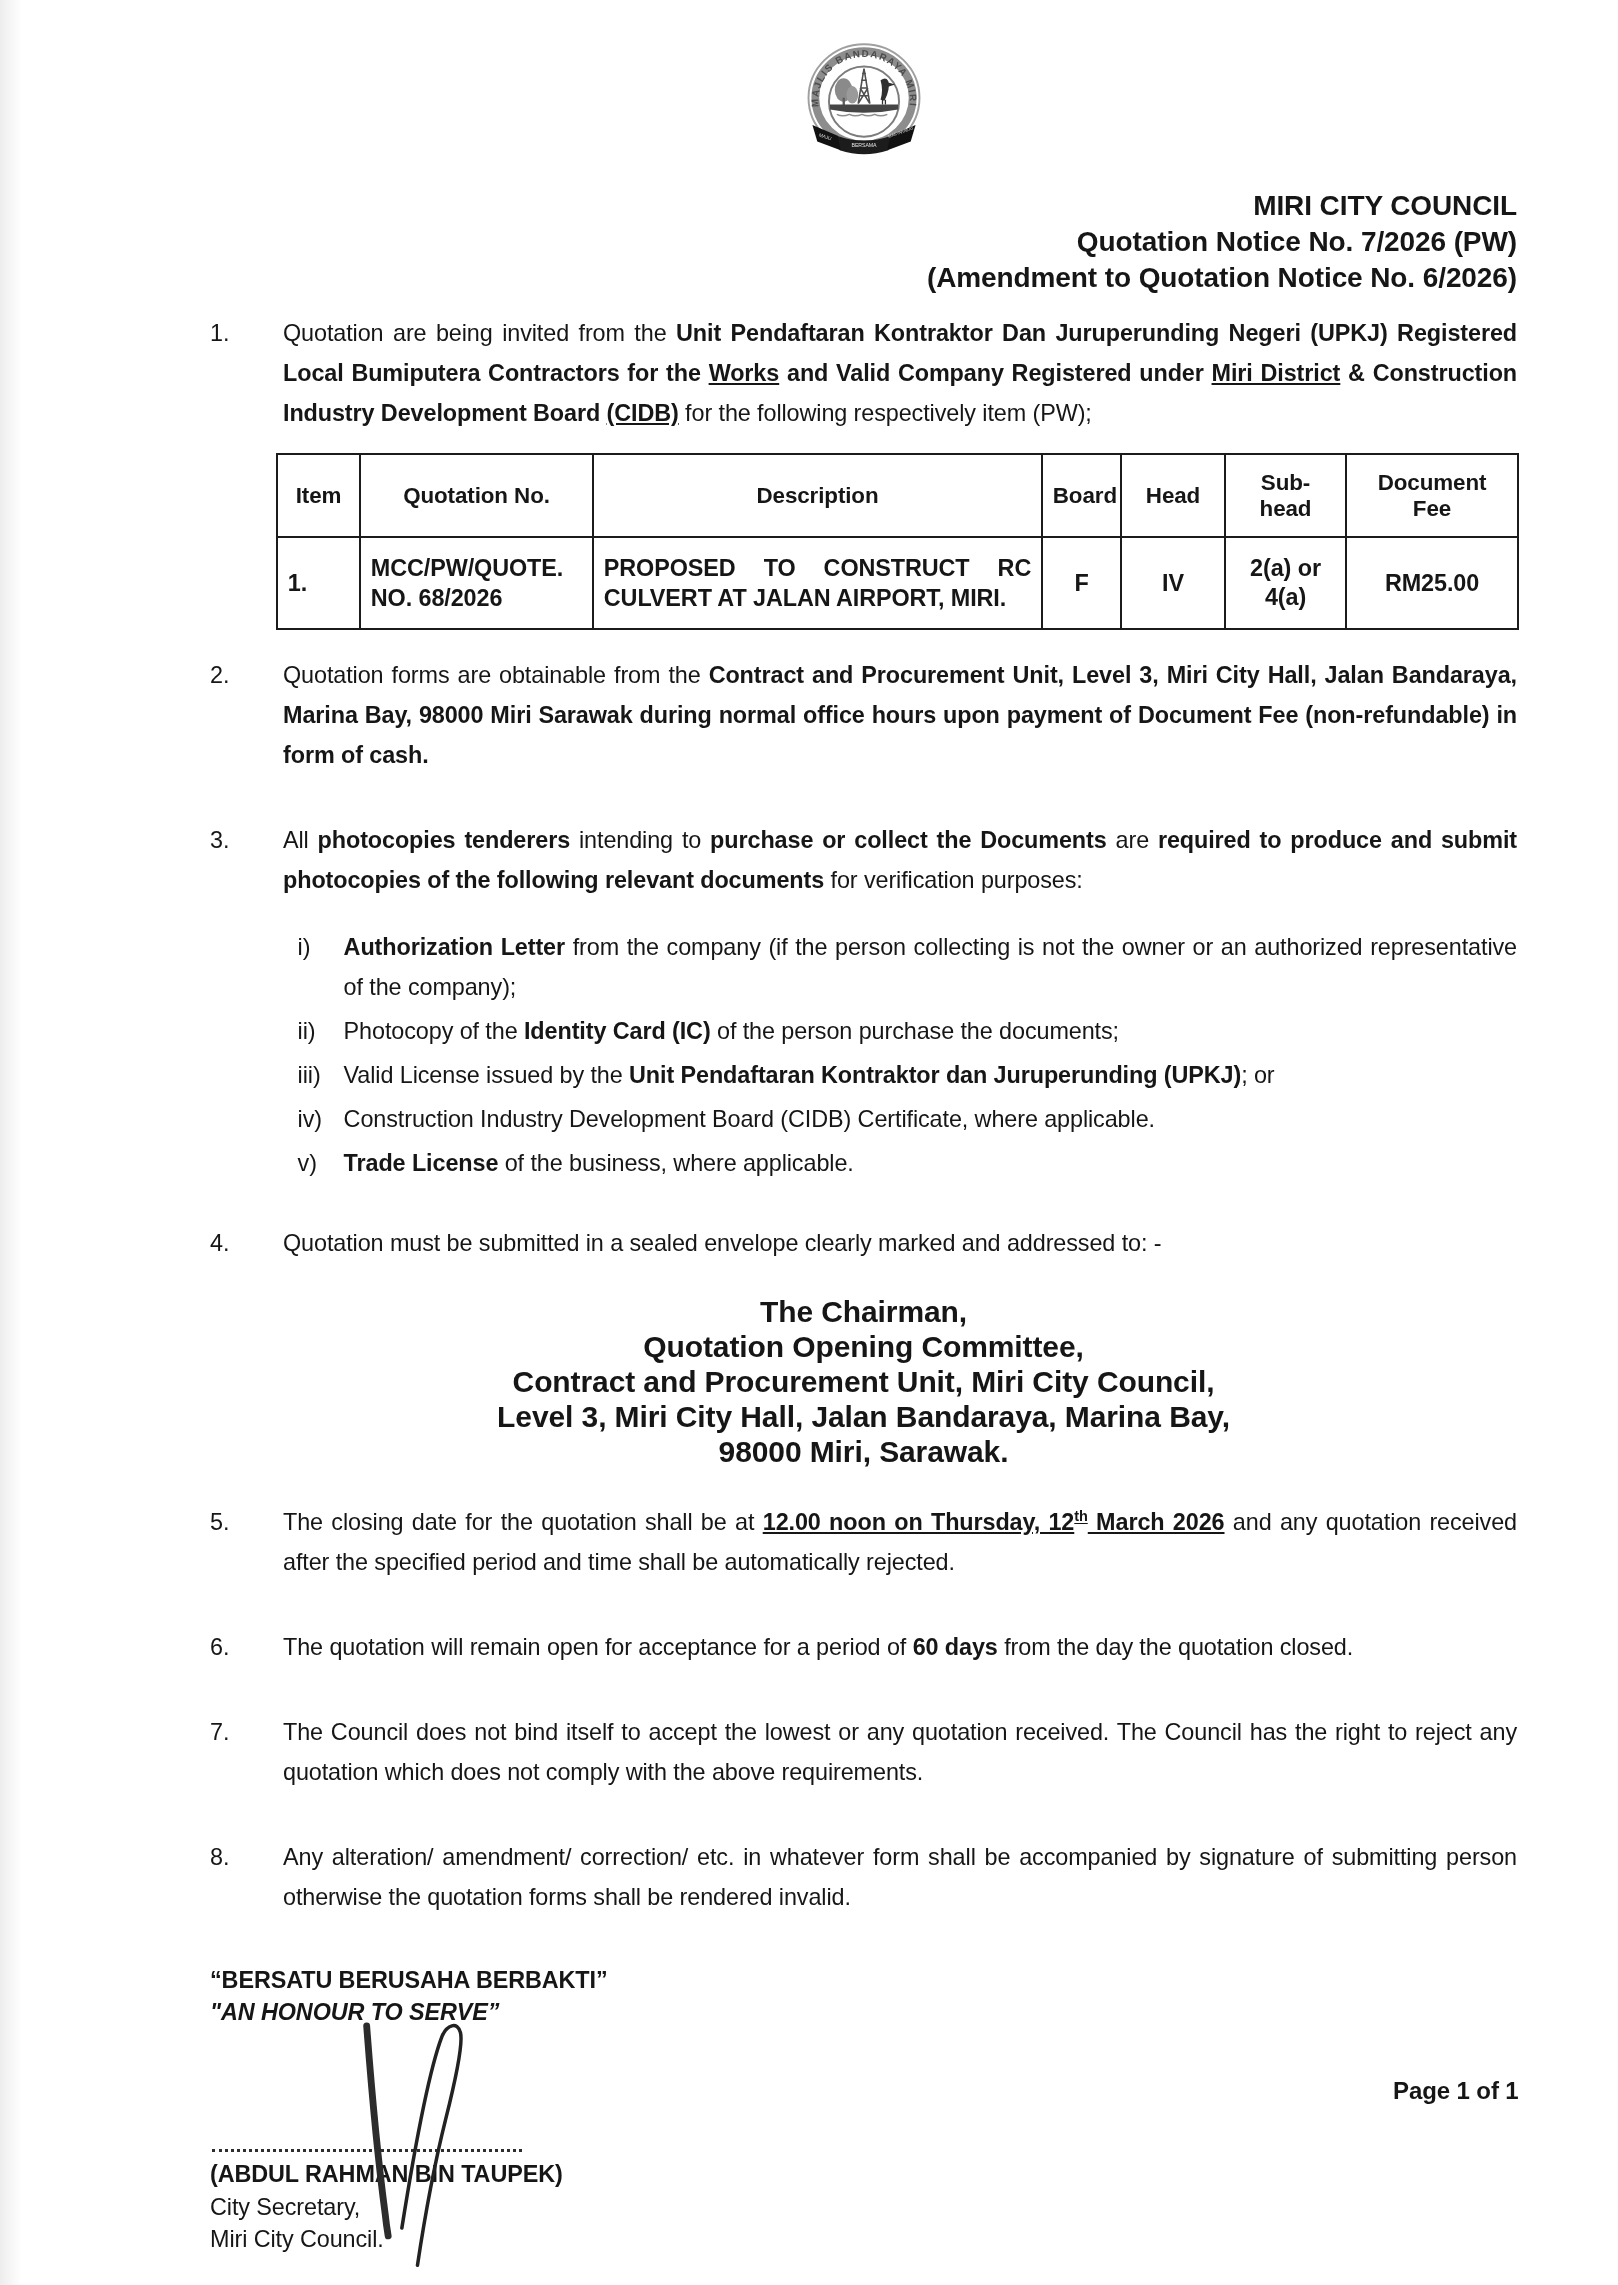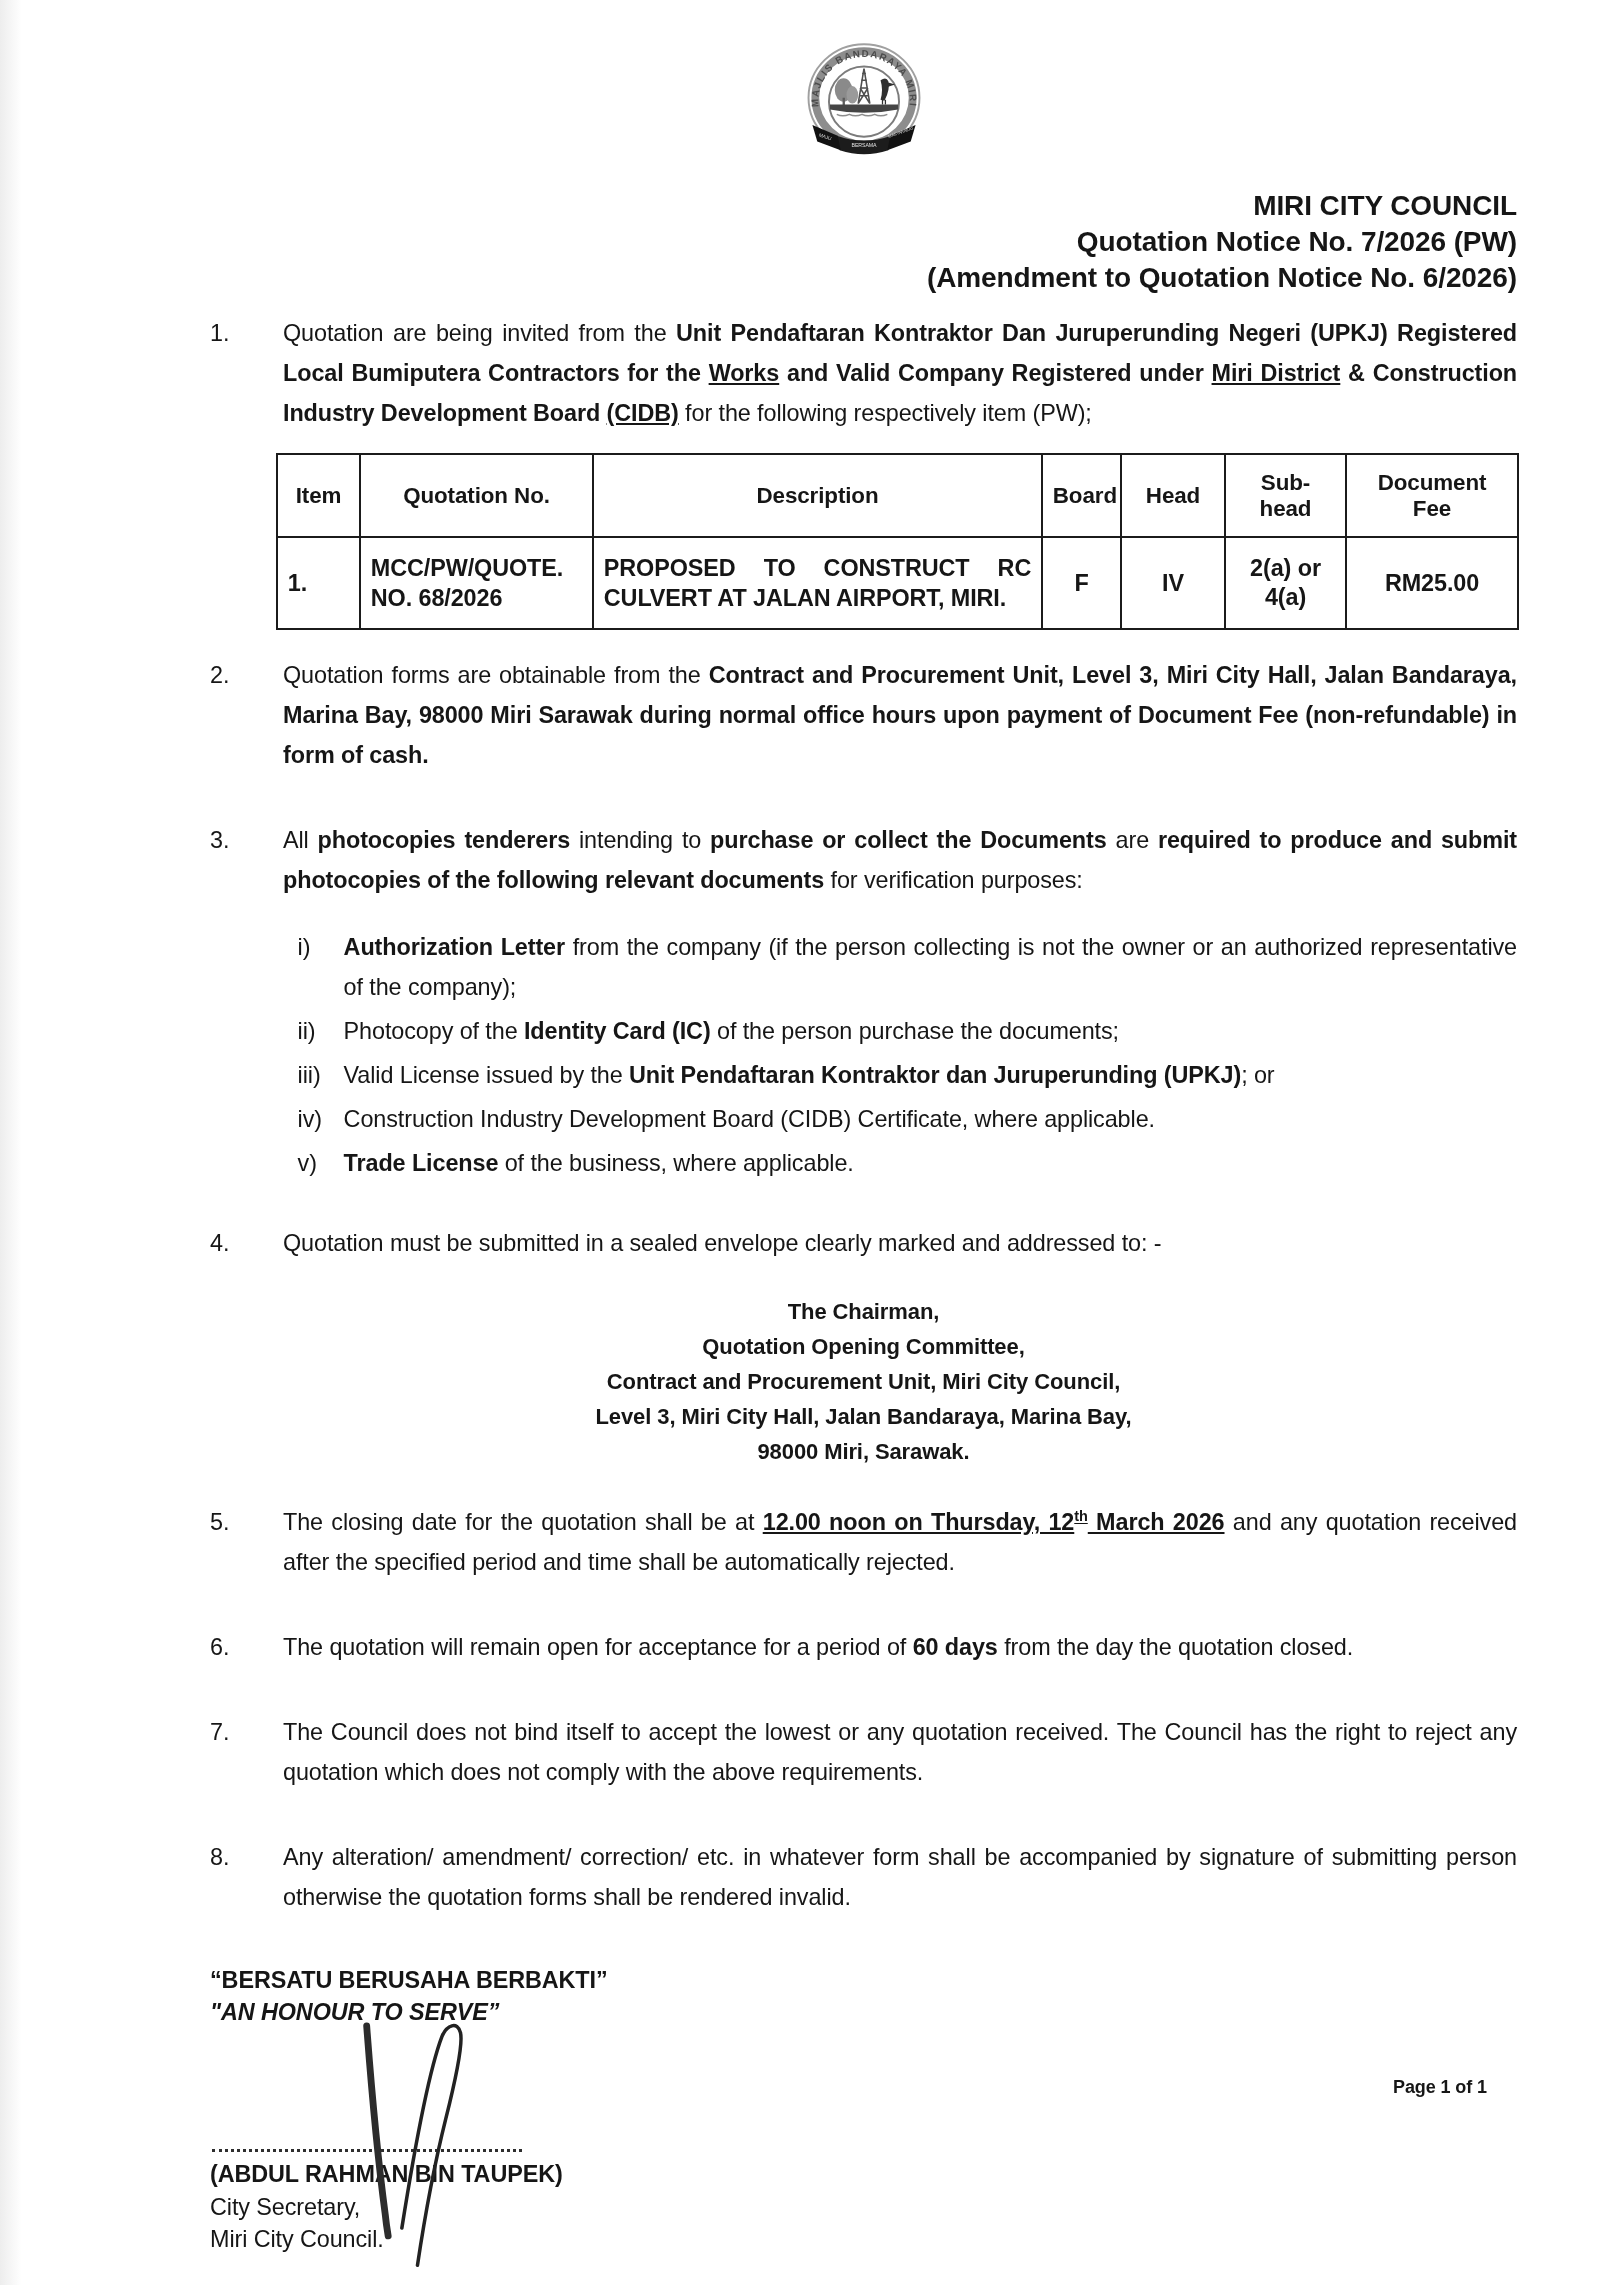--- a/index.html
+++ b/index.html
@@ -48,34 +48,34 @@
   td.c-center{text-align:center;line-height:1.25;}
 
   
   .sublist{margin:27px 0 0 14.6px;}
   .subitem{display:flex;margin-bottom:3.9px;}
   .subitem .rnum{flex:none;width:46px;font-size:23.4px;line-height:40px;}
   .subitem .sbody{flex:1;font-size:23.4px;line-height:40px;text-align:justify;}
 
   
   .address{margin-top:31px;text-align:center;}
-  .address-line{font-weight:700;font-size:22px;line-height:35px;}
+  .address-line{font-weight:700;font-size:30px;line-height:35px;}
 
   
   .motto{margin-top:47px;}
   .motto-line1{font-weight:700;font-size:23.4px;line-height:32px;}
   .motto-line2{font-weight:700;font-style:italic;font-size:23.4px;line-height:32px;}
   .sig-block{position:relative;margin-top:0;}
   .sig-spacer{height:115px;}
   .sig-mark{position:absolute;left:138px;top:-9.8px;pointer-events:none;}
   .dotted-line{width:310px;border-bottom:3.9px dotted #2e2e2e;height:5.9px;margin-left:2px;}
   .sig-name{font-weight:700;font-size:23.4px;line-height:33px;margin-top:5.9px;}
   .sig-title{font-size:23.4px;line-height:32px;}
 
-  .page-footer{position:absolute;top:2077px;left:1393px;font-weight:700;font-size:18px;text-align:center;}
+  .page-footer{position:absolute;top:2077px;left:1393px;font-weight:700;font-size:24px;text-align:center;}
 </style>
 </head>
 <body>
 
 <div class="page">
   <div class="content">
 
     <div class="logo-wrap">
       <svg width="146" height="131" viewBox="0 0 150 134" xmlns="http://www.w3.org/2000/svg">
         <ellipse cx="75" cy="58" rx="57" ry="55" fill="none" stroke="#a0a0a0" stroke-width="2"></ellipse>

